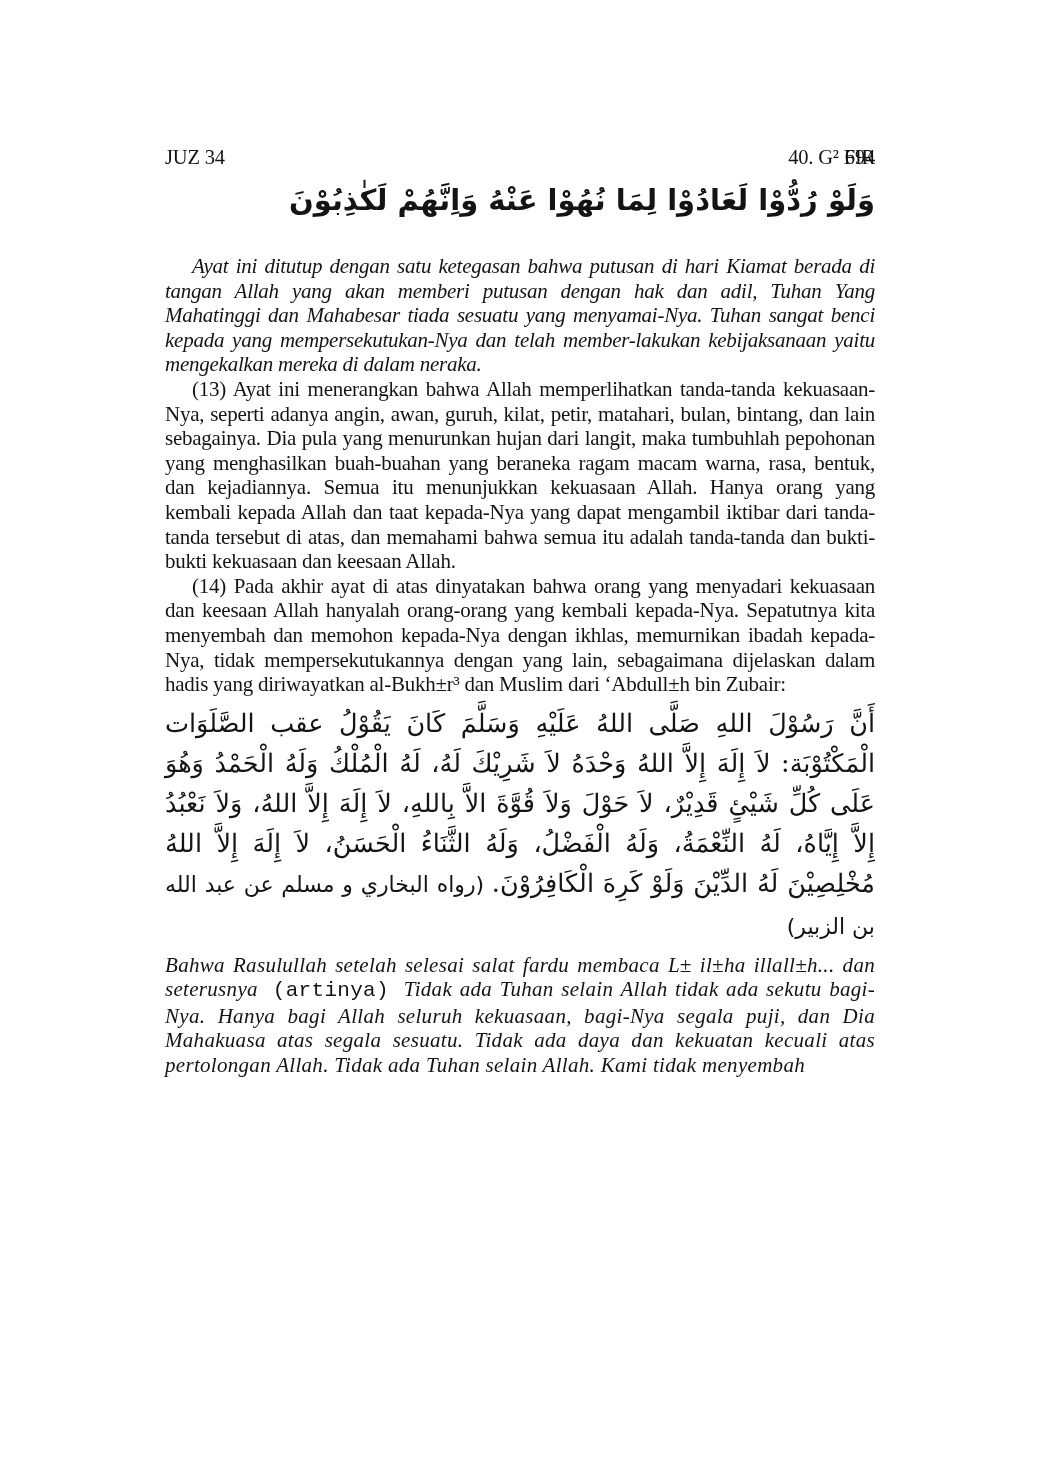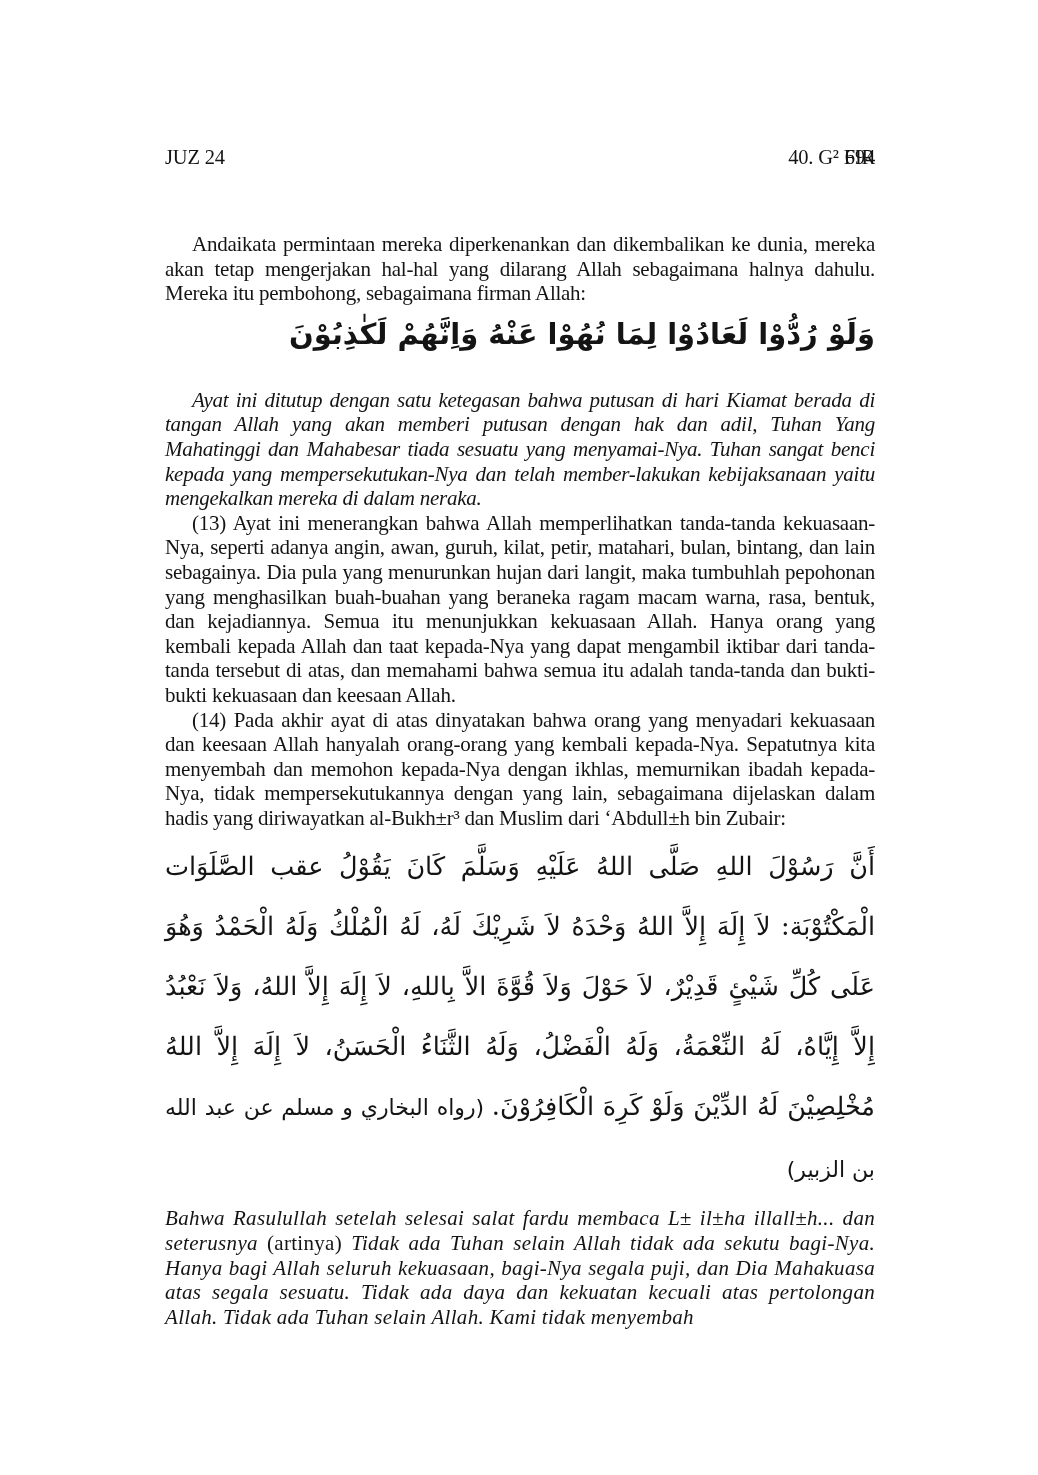--- a/index.html
+++ b/index.html
@@ -68,40 +68,39 @@
       margin: 0;
       letter-spacing: 0.3px;
     }
     .gap-1 { margin-top: 28px; font-style: italic; }
     .arabic-hadith {
       direction: rtl;
       text-align: justify;
       text-align-last: right;
       font-family: "DejaVu Serif", serif;
       font-size: 25.5px;
-      line-height: 60px;
+      line-height: 40px;
       margin: 6px 0 6px 0;
     }
     .hadith-source { font-family: "DejaVu Sans", sans-serif; font-size: 22px; }
-    .normal { font-style: normal; }
+    .normal { font-style: normal; font-family: Liberation Mono, monospace; }
   </style>
 </head>
 <body>
 
 <div class="page">
 
   <div class="running-header">
-    <span>JUZ 24</span>
+    <span>JUZ 34</span>
     <div class="center">
       <span>40. G² FIR</span>
     </div>
     <span>694</span>
   </div>
 
-  <p class="body-text indent p-first">Andaikata permintaan mereka diperkenankan dan dikembalikan ke dunia, mereka akan tetap mengerjakan hal-hal yang dilarang Allah sebagaimana halnya dahulu. Mereka itu pembohong, sebagaimana firman Allah:</p>
 
   <p class="arabic-verse">وَلَوْ رُدُّوْا لَعَادُوْا لِمَا نُهُوْا عَنْهُ وَاِنَّهُمْ لَكٰذِبُوْنَ</p>
 
 
   <p class="body-text indent gap-1">Ayat ini ditutup dengan satu ketegasan bahwa putusan di hari Kiamat berada di tangan Allah yang akan memberi putusan dengan hak dan adil, Tuhan Yang Mahatinggi dan Mahabesar tiada sesuatu yang menyamai-Nya. Tuhan sangat benci kepada yang mempersekutukan-Nya dan telah member-lakukan kebijaksanaan yaitu mengekalkan mereka di dalam neraka.</p>
 
   <p class="body-text indent">(13) Ayat ini menerangkan bahwa Allah memperlihatkan tanda-tanda kekuasaan-Nya, seperti adanya angin, awan, guruh, kilat, petir, matahari, bulan, bintang, dan lain sebagainya. Dia pula yang menurunkan hujan dari langit, maka tumbuhlah pepohonan yang menghasilkan buah-buahan yang beraneka ragam macam warna, rasa, bentuk, dan kejadiannya. Semua itu menunjukkan kekuasaan Allah. Hanya orang yang kembali kepada Allah dan taat kepada-Nya yang dapat mengambil iktibar dari tanda-tanda tersebut di atas, dan memahami bahwa semua itu adalah tanda-tanda dan bukti-bukti kekuasaan dan keesaan Allah.</p>
 
   <p class="body-text indent">(14) Pada akhir ayat di atas dinyatakan bahwa orang yang menyadari kekuasaan dan keesaan Allah hanyalah orang-orang yang kembali kepada-Nya. Sepatutnya kita menyembah dan memohon kepada-Nya dengan ikhlas, memurnikan ibadah kepada-Nya, tidak mempersekutukannya dengan yang lain, sebagaimana dijelaskan dalam hadis yang diriwayatkan al-Bukh±r³ dan Muslim dari ‘Abdull±h bin Zubair:</p>
 

